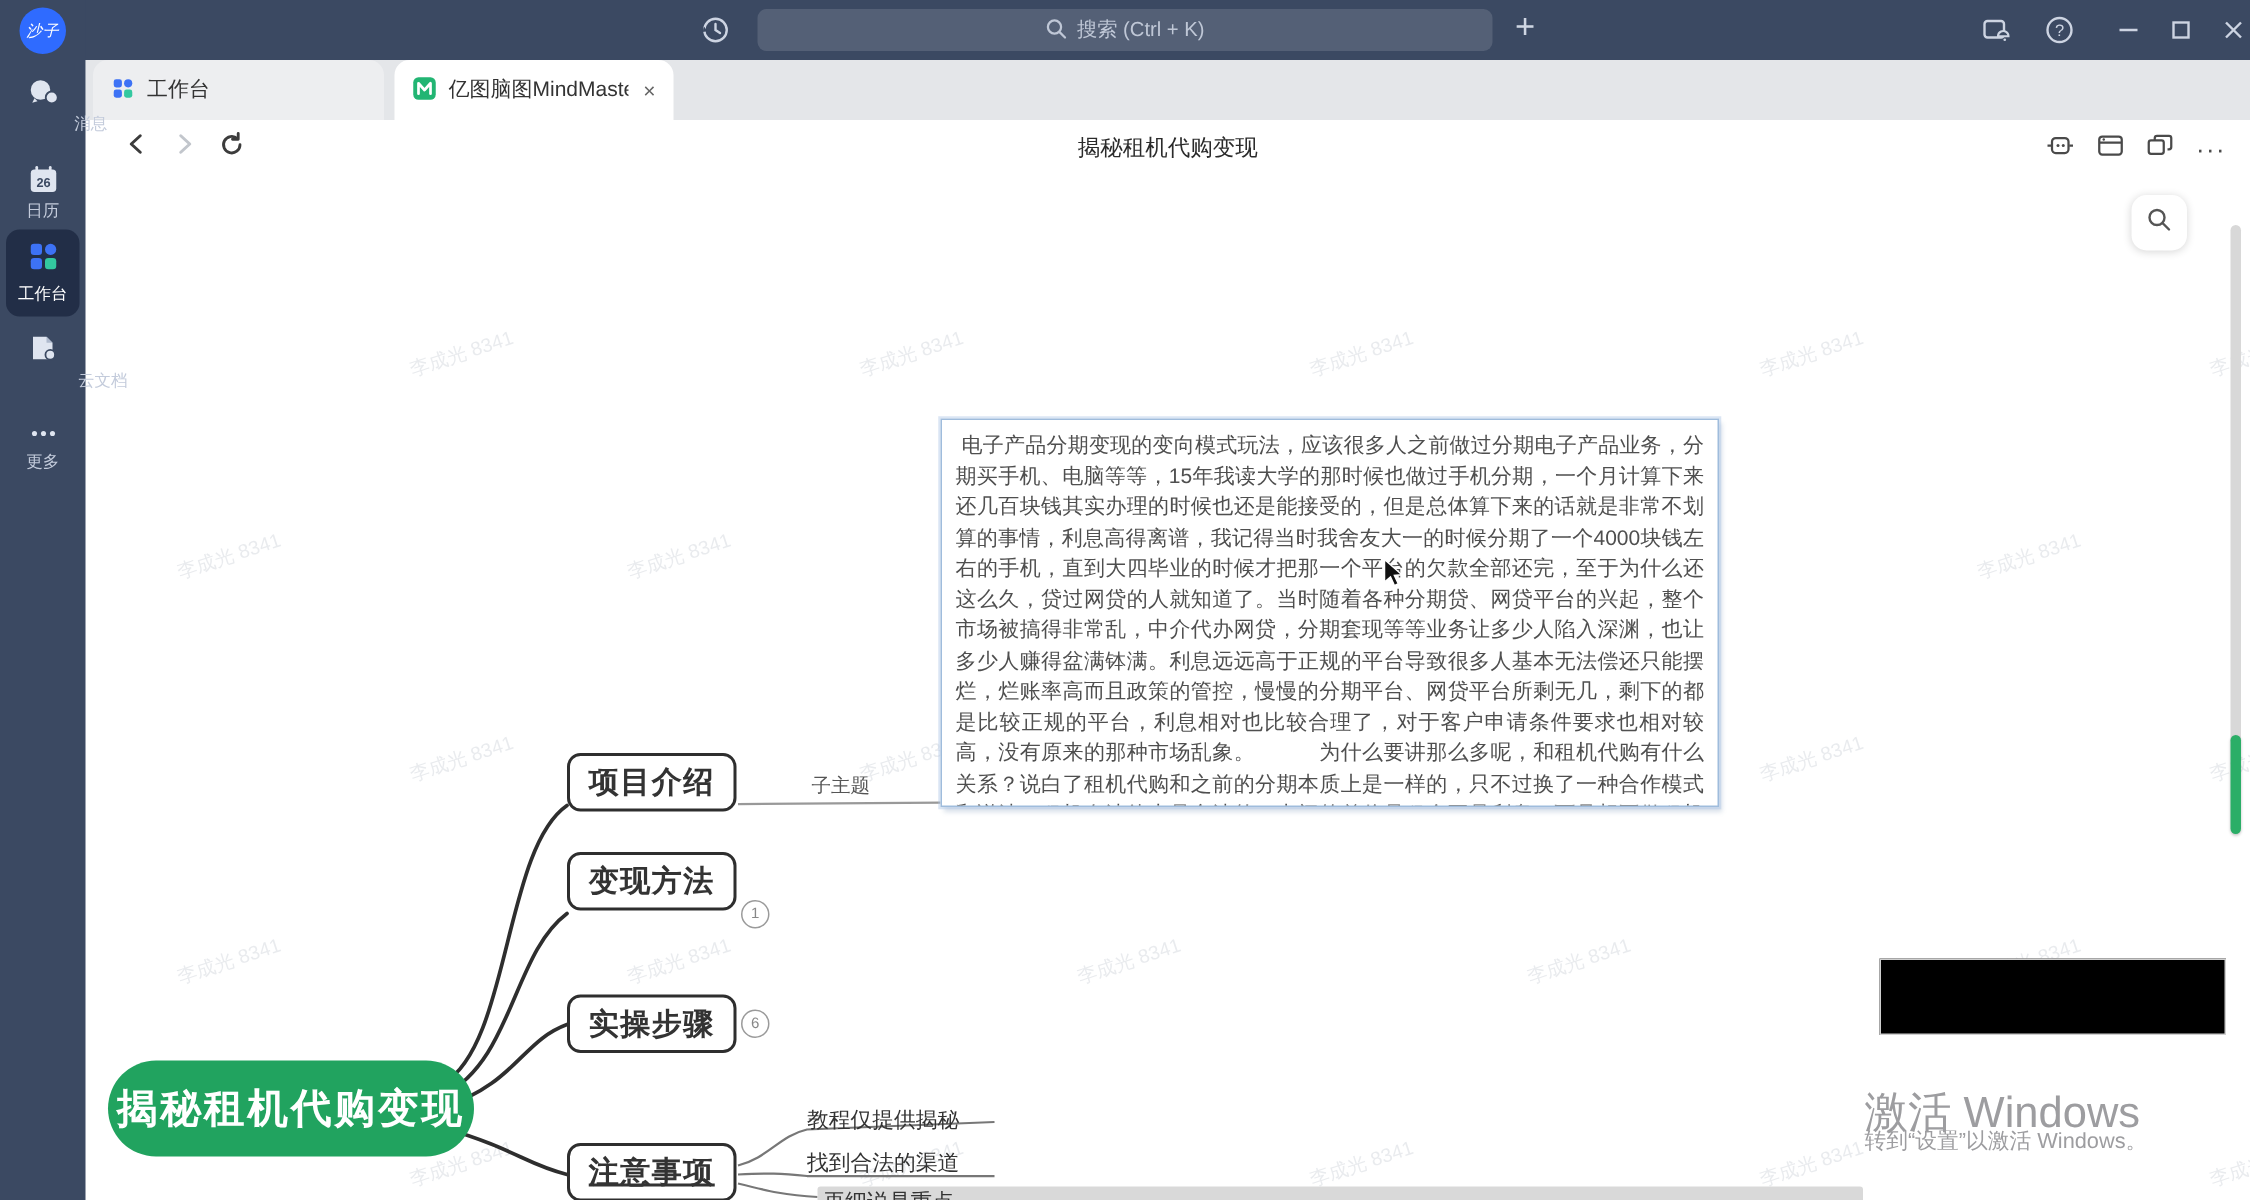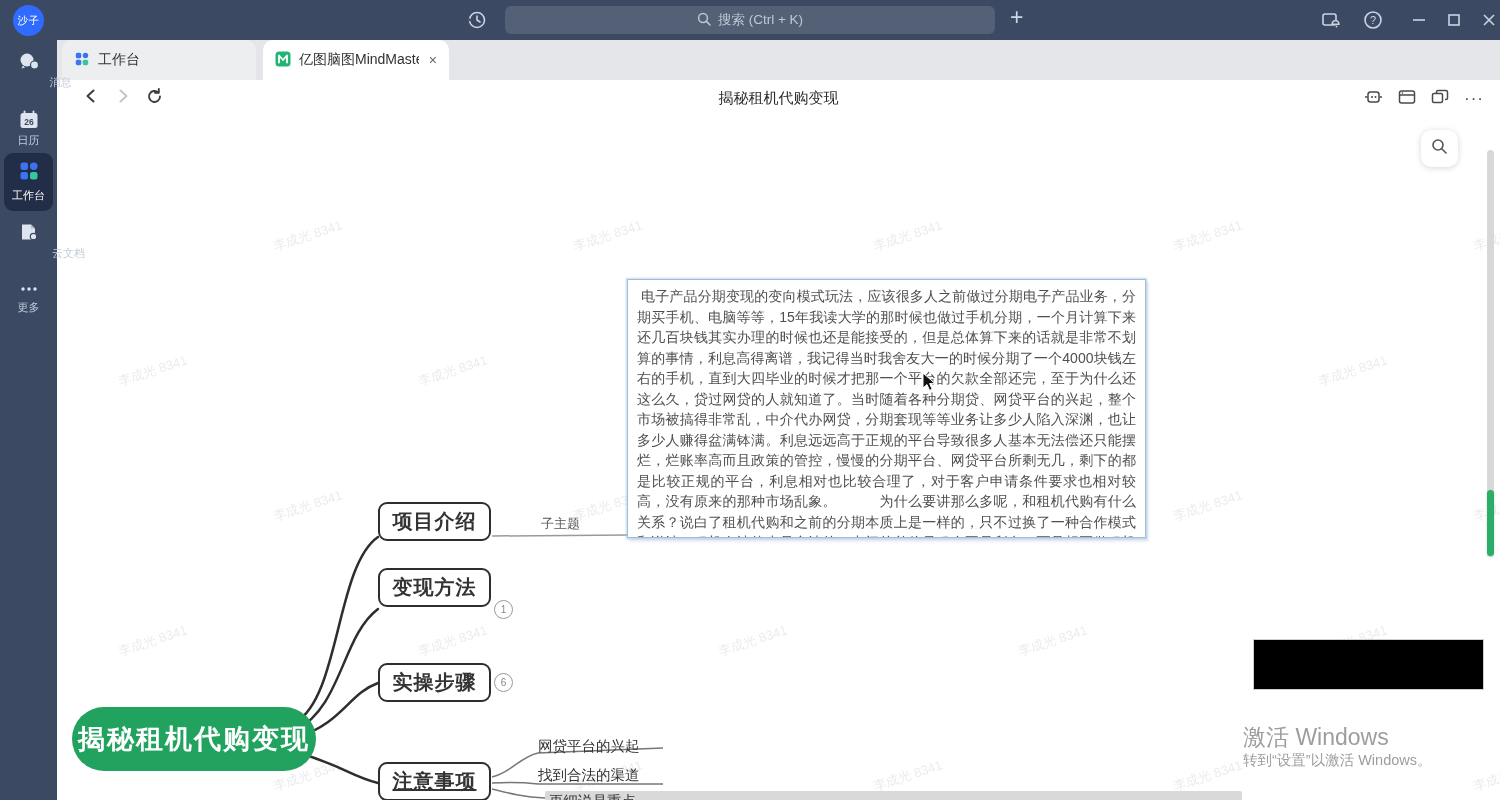--- a/index.html
+++ b/index.html
@@ -2,21 +2,21 @@
 <html><head>
 <meta charset="utf-8">
 <style>
   html,body{margin:0;padding:0;}
   body{width:1500px;height:800px;position:relative;overflow:hidden;background:#fff;
        font-family:"Liberation Sans","DejaVu Sans",sans-serif;-webkit-font-smoothing:antialiased;}
   
   .titlebar{position:absolute;left:0;top:0;width:1500px;height:40px;background:#3B4962;z-index:30;}
   .sidebar{position:absolute;left:0;top:0;width:57px;height:800px;background:#3B4962;z-index:31;}
   .avatar{position:absolute;left:13px;top:5px;width:31px;height:31px;border-radius:50%;background:#2F6BFF;
-          color:#fff;font-size:10.5px;display:flex;align-items:center;justify-content:center;letter-spacing:.5px;}
+          color:#fff;font-size:10.5px;display:flex;align-items:center;justify-content:center;letter-spacing:.5px;font-style:italic;}
   .side-item{position:absolute;left:0;width:57px;text-align:center;}
   .side-icon{display:block;margin:0 auto;}
   .side-label{position:absolute;left:0;width:57px;text-align:center;font-size:11px;color:#C3CBDB;}
   .side-active{position:absolute;left:4px;top:153px;width:49px;height:58px;background:#222E47;border-radius:9px;}
   .tb-ic{position:absolute;top:9px;z-index:32;cursor:default;}
   .searchbox{position:absolute;left:505px;top:6px;width:490px;height:28px;background:rgba(255,255,255,.13);
              border-radius:6px;z-index:32;display:flex;align-items:center;justify-content:center;gap:7px;
              color:#BFC7D6;font-size:13.5px;}
   .winbtn{position:absolute;top:11px;z-index:32;}
   
@@ -53,21 +53,21 @@
            border:1px solid #9FBCDC;box-shadow:0 0 0 1.5px rgba(175,200,230,.45),2px 3px 3px rgba(100,130,170,.25);
            padding:6px 9px;box-sizing:border-box;font-size:14px;line-height:20.5px;color:#4f4f4f;
            text-align:justify;white-space:pre-wrap;overflow:hidden;}
   .float-search{position:absolute;left:1421px;top:130px;width:37px;height:37px;background:#fff;border-radius:10px;
                 box-shadow:0 1px 6px rgba(0,0,0,.16);display:flex;align-items:center;justify-content:center;z-index:10;}
   .sb-track{position:absolute;left:1487px;top:150px;width:7px;height:347px;background:#D8D8D8;border-radius:4px;z-index:9;}
   .sb-thumb{position:absolute;left:1487px;top:490px;width:7px;height:66px;background:#2BAE67;border-radius:4px;z-index:9;
             box-shadow:0 1px 2px rgba(0,0,0,.25);}
   .blackbox{position:absolute;left:1253px;top:639px;width:229px;height:49px;background:#000;
             border:1px solid #cfcfcf;z-index:7;}
-  .act1{position:absolute;left:1243px;top:722px;font-size:23px;color:#9d9da0;z-index:7;}
+  .act1{position:absolute;left:1243px;top:722px;font-size:29px;color:#9d9da0;z-index:7;}
   .act2{position:absolute;left:1243px;top:751px;font-size:14.5px;color:#9d9da0;z-index:7;}
   .cursor{position:absolute;left:922px;top:372px;z-index:40;}
 </style>
 </head>
 <body>
 
 <div class="titlebar"></div>
 <div class="sidebar"></div>
 
 <span class="tb-ic" style="left:466px;">
@@ -296,21 +296,21 @@
 <div class="branch-node" style="top:502px;">项目介绍</div>
 <div class="branch-node" style="top:568px;">变现方法</div>
 <div class="branch-node" style="top:663px;">实操步骤</div>
 <div class="branch-node" style="top:762px;text-decoration:underline;">注意事项</div>
 
 <span class="badge" style="top:600px;">1</span>
 <span class="badge" style="top:673px;">6</span>
 
 <span class="subtopic-lbl" style="left:541px;top:515px;">子主题</span>
 
-<span class="subtopic" style="top:737px;">网贷平台的兴起</span>
+<span class="subtopic" style="top:737px;">教程仅提供揭秘</span>
 <span class="subtopic" style="top:766px;">找到合法的渠道</span>
 <div class="subtopic-sel">再细说是重点</div>
 
 <div class="notebox"> 电子产品分期变现的变向模式玩法，应该很多人之前做过分期电子产品业务，分期买手机、电脑等等，15年我读大学的那时候也做过手机分期，一个月计算下来还几百块钱其实办理的时候也还是能接受的，但是总体算下来的话就是非常不划算的事情，利息高得离谱，我记得当时我舍友大一的时候分期了一个4000块钱左右的手机，直到大四毕业的时候才把那一个平台的欠款全部还完，至于为什么还这么久，贷过网贷的人就知道了。当时随着各种分期贷、网贷平台的兴起，整个市场被搞得非常乱，中介代办网贷，分期套现等等业务让多少人陷入深渊，也让多少人赚得盆满钵满。利息远远高于正规的平台导致很多人基本无法偿还只能摆烂，烂账率高而且政策的管控，慢慢的分期平台、网贷平台所剩无几，剩下的都是比较正规的平台，利息相对也比较合理了，对于客户申请条件要求也相对较高，没有原来的那种市场乱象。　　　为什么要讲那么多呢，和租机代购有什么关系？说白了租机代购和之前的分期本质上是一样的，只不过换了一种合作模式和说法，租机在法律上是合法的，中间的差价是租金不是利息，而且想要做租机服务公司不需要办理相关金融执照，原来分期模式的那一套市场玩法同样可以放到租机上面来玩，具体怎么玩 懂得都懂，我没必要说得那么清楚！</div>
 
 <div class="float-search">
   <span>
     <svg width="17" height="17" viewBox="0 0 17 17">
         <circle cx="7" cy="7" r="5" fill="none" stroke="#555" stroke-width="1.6"></circle>
         <line x1="11" y1="11" x2="15" y2="15" stroke="#555" stroke-width="1.6" stroke-linecap="round"></line>

